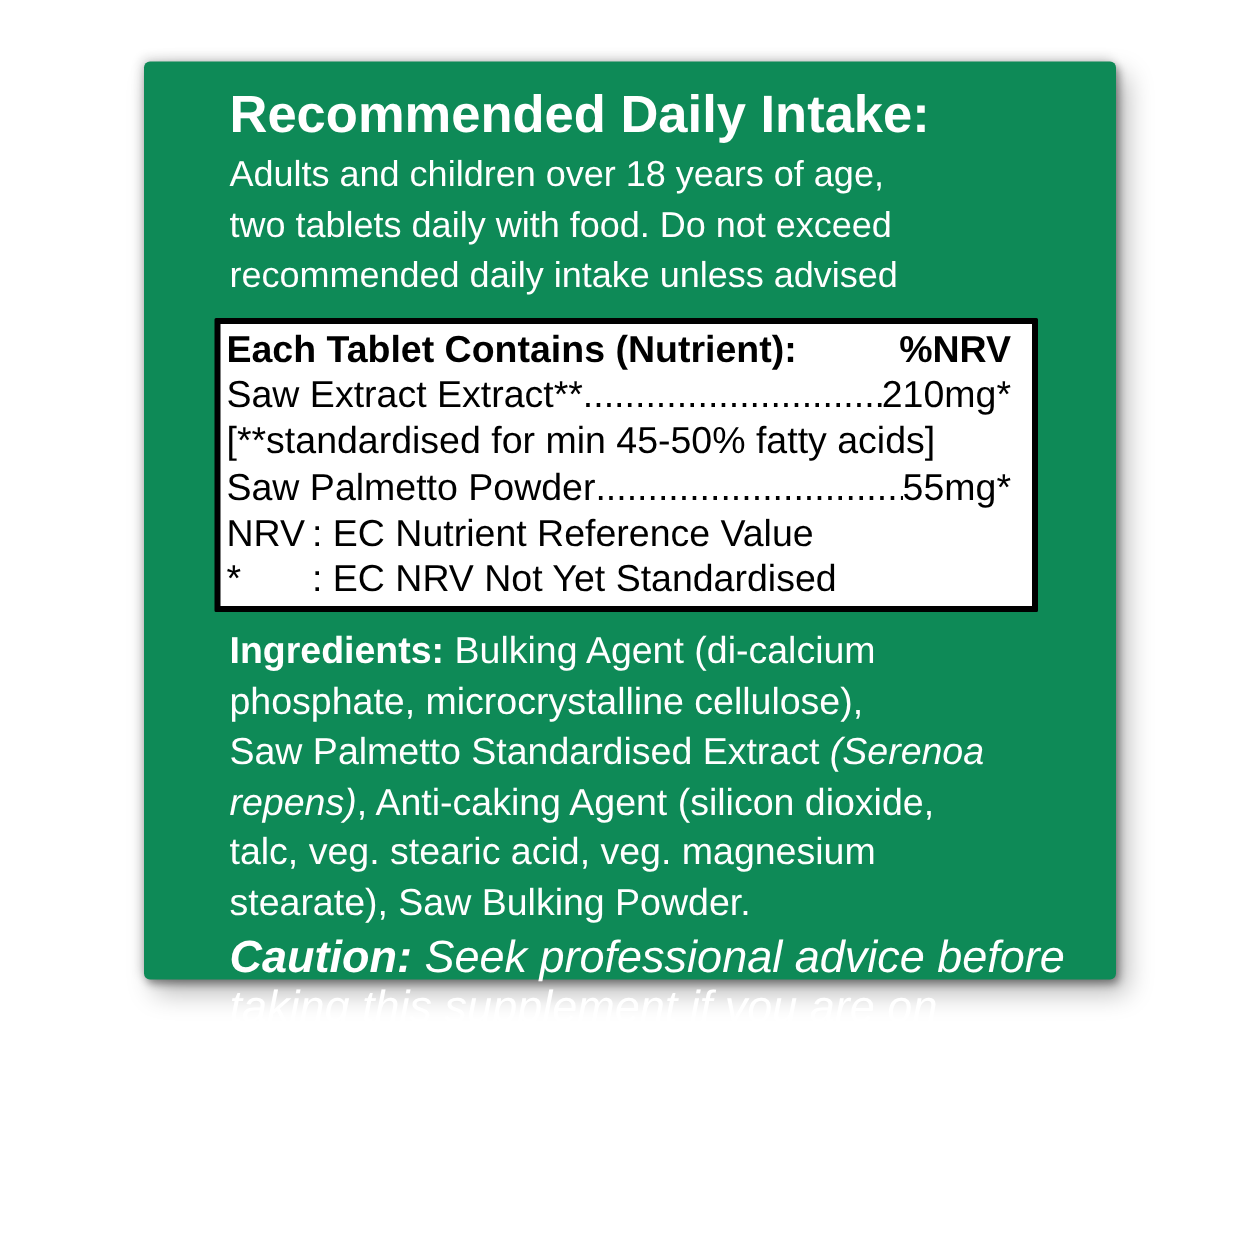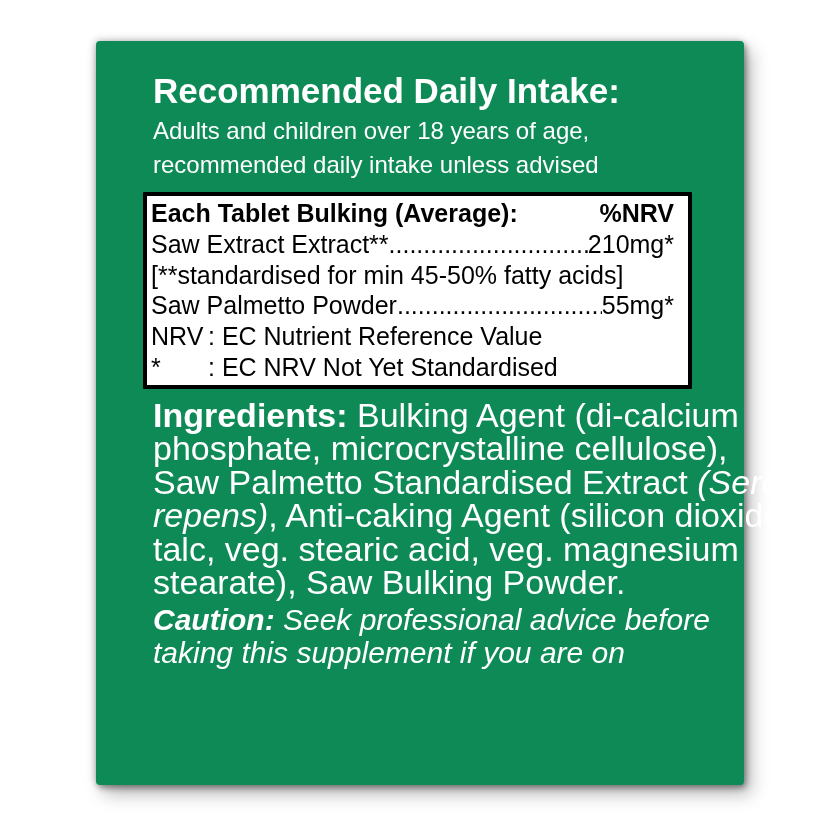--- a/index.html
+++ b/index.html
@@ -13,27 +13,27 @@
   html,body{margin:0;padding:0;}
   body{
     width:840px;height:840px;
     background:var(--page-bg);
     font-family:"Liberation Sans","DejaVu Sans",sans-serif;
     position:relative;
     overflow:hidden;
   }
   .card{
     position:absolute;left:96px;top:41px;
-    width:648px;height:744px;
+    width:648px;height:612px;
     box-sizing:border-box;
     background:var(--card-bg);
     border-radius:4px;
     box-shadow:2px 3px 6px rgba(0,0,0,0.40), 7px 9px 18px rgba(0,0,0,0.28), -2px -2px 7px rgba(0,0,0,0.14);
     color:var(--text-light);
-    padding-top:30px;
+    padding-top:16px;
   }
   .title{
     margin:0 0 0 57px;
     font-size:35px;line-height:40px;font-weight:700;
     white-space:nowrap;
   }
   .intro{
     margin:3px 0 0 57px;
     font-size:24px;line-height:33.5px;
   }
@@ -52,46 +52,47 @@
     display:flex;justify-content:space-between;
     font-weight:700;white-space:nowrap;
   }
   .fact-row{display:flex;align-items:baseline;white-space:nowrap;}
   .fact-row .fact-name,.fact-row .fact-value{flex:0 0 auto;}
   .fact-row .dots{flex:1 1 auto;overflow:hidden;white-space:nowrap;}
   .nrv-line{display:flex;white-space:nowrap;align-items:center;}
   .nrv-line .key{width:57px;flex:0 0 auto;}
   .ingredients{
     margin:10px 0 0 57px;
-    font-size:34px;line-height:33.5px;
+    font-size:25px;line-height:33.5px;
   }
   .caution{
     margin:3px 0 0 57px;
     font-size:30px;line-height:33px;
     font-style:italic;
   }
   .b{font-weight:700;}
   .i{font-style:italic;}
   .bi{font-weight:700;font-style:italic;}
 </style>
 </head>
 <body>
 
 <div class="card">
 
   <h1 class="title">Recommended Daily Intake:</h1>
 
   <div class="intro">
     <div class="line">Adults and children over 18 years of age,</div>
+    <div class="line">two tablets daily with food. Do not exceed</div>
     <div class="line">recommended daily intake unless advised</div>
   </div>
 
   <div class="facts-box">
     <div class="facts-header">
-      <span>Each Tablet Bulking (Average):</span>
+      <span>Each Tablet Contains (Nutrient):</span>
       <span>%NRV</span>
     </div>
     <div class="fact-row">
       <span class="fact-name">Saw Extract Extract**</span>
       <span class="dots">............................................................</span>
       <span class="fact-value">210mg*</span>
     </div>
     <div class="line">[**standardised for min 45-50% fatty acids]</div>
     <div class="fact-row">
       <span class="fact-name">Saw Palmetto Powder</span>

